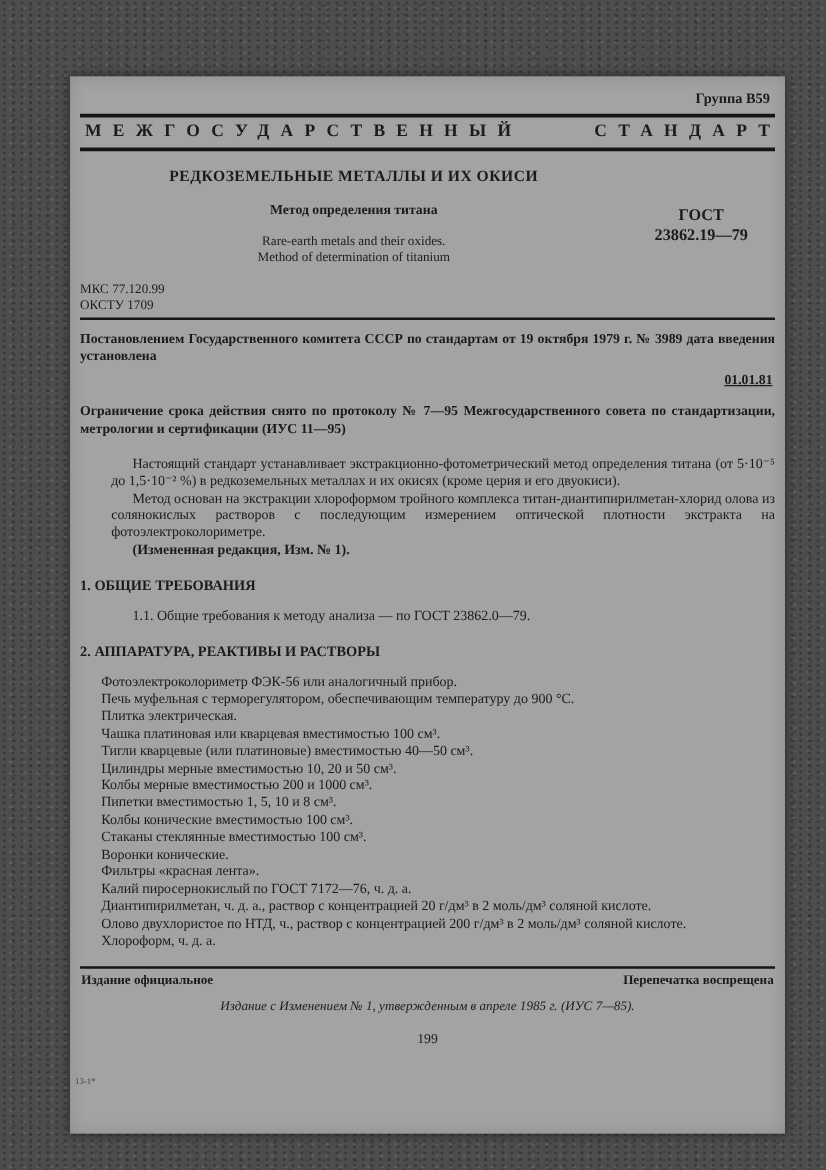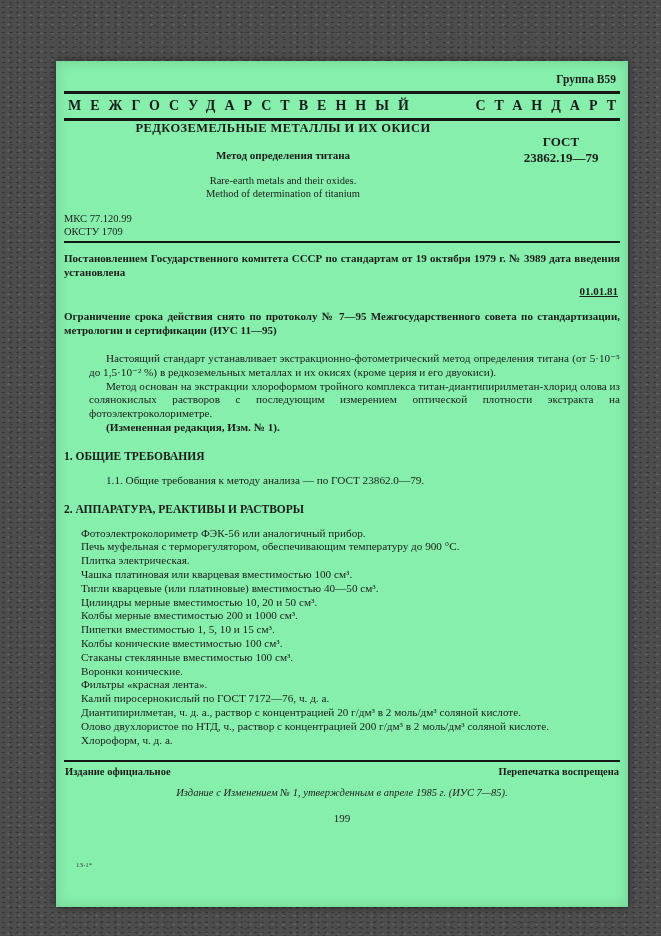--- a/index.html
+++ b/index.html
@@ -9,53 +9,53 @@
     font-family:"Liberation Serif","DejaVu Serif",serif;
     background:
       radial-gradient(rgba(0,0,0,0.28) 1px, transparent 1.6px) 0 0/7px 5px,
       radial-gradient(rgba(255,255,255,0.10) 1px, transparent 1.6px) 3px 2px/11px 9px,
       radial-gradient(rgba(0,0,0,0.18) 1px, transparent 2px) 5px 1px/13px 7px,
       #4d4d4d;
     overflow:hidden;
   }
   .page {
     position:absolute; left:56px; top:61px; width:572px; height:846px;
-    background:#86efac;
+    background:#a3a3a3;
     color:#1b1b1b;
     box-shadow: 0 0 7px rgba(0,0,0,0.55), inset 0 0 14px rgba(0,0,0,0.14);
     padding:12px 8px 0 8px;
   }
   .group { text-align:right; font-weight:bold; font-size:11.5px; margin:0 4px 6px 0; }
   .banner {
     border-top:3px solid #161616; border-bottom:3px solid #161616;
     display:flex; justify-content:space-between; align-items:center;
     padding:4px 4px; font-weight:bold; font-size:14px; letter-spacing:9px;
   }
   .banner span:last-child { margin-right:-9px;text-align:center; }
-  .title-row { display:flex; margin-top:0; }
+  .title-row { display:flex; margin-top:13px;align-items:center; }
   .title-col { flex:1; text-align:center; padding:0 4px; }
   .doc-title { font-weight:bold; font-size:12.5px; letter-spacing:0.4px; }
   .doc-subtitle { font-weight:bold; font-size:11px; margin-top:13px; }
   .title-en { font-size:10.5px; line-height:13px; margin-top:13px; }
   .gost-col { width:118px; text-align:center; padding-top:13px; font-weight:bold; font-size:13px; line-height:16px; }
   .codes { margin-top:13px; font-size:10.5px; line-height:12.5px; }
   .rule { height:2px; background:#161616; margin-top:3px; }
   .rule.thin { height:1.5px; }
   .decree { font-weight:bold; font-size:11px; line-height:14px; text-align:justify; margin-top:8px; }
   .date { text-align:right; font-weight:bold; font-size:11px; text-decoration:underline; margin:6px 2px 0 0; }
   .limitation { font-weight:bold; font-size:11px; line-height:14px; text-align:justify; margin-top:12px; }
   .body-text { font-size:11.2px; line-height:13.8px; text-align:justify; margin-left:25px; text-indent:17px; }
   .body-text.bold { font-weight:bold; }
   .intro { margin-top:15px; }
   .sec-heading { font-weight:bold; font-size:11.5px; margin:15px 0 12px 0; }
   .items p { margin:0; }
   .footer-row { display:flex; justify-content:space-between; font-weight:bold; font-size:10.5px; margin-top:4px; padding:0 1px; }
   .edition-note { text-align:center; font-style:italic; font-size:10.5px; margin-top:10px; }
   .page-num { text-align:center; font-size:11px; margin-top:14px; }
-  .printer-mark { position:absolute; left:20px; bottom:38px; font-size:7px; color:#3a3a3a; }
+  .printer-mark { position:absolute; left:4px; bottom:38px; font-size:7px; color:#3a3a3a; }
   .footer-rule { margin-top:13px; }
 </style>
 </head>
 <body>
 
 <div class="page">
 
   <div class="group">Группа В59</div>
 
   <div class="banner">
@@ -103,21 +103,21 @@
   <div class="sec-heading">2. АППАРАТУРА, РЕАКТИВЫ И РАСТВОРЫ</div>
 
   <div class="items">
     <p class="body-text">Фотоэлектроколориметр ФЭК-56 или аналогичный прибор.</p>
     <p class="body-text">Печь муфельная с терморегулятором, обеспечивающим температуру до 900 °С.</p>
     <p class="body-text">Плитка электрическая.</p>
     <p class="body-text">Чашка платиновая или кварцевая вместимостью 100 см³.</p>
     <p class="body-text">Тигли кварцевые (или платиновые) вместимостью 40—50 см³.</p>
     <p class="body-text">Цилиндры мерные вместимостью 10, 20 и 50 см³.</p>
     <p class="body-text">Колбы мерные вместимостью 200 и 1000 см³.</p>
-    <p class="body-text">Пипетки вместимостью 1, 5, 10 и 15 см³.</p>
+    <p class="body-text">Пипетки вместимостью 1, 5, 10 и 8 см³.</p>
     <p class="body-text">Колбы конические вместимостью 100 см³.</p>
     <p class="body-text">Стаканы стеклянные вместимостью 100 см³.</p>
     <p class="body-text">Воронки конические.</p>
     <p class="body-text">Фильтры «красная лента».</p>
     <p class="body-text">Калий пиросернокислый по ГОСТ 7172—76, ч. д. а.</p>
     <p class="body-text">Диантипирилметан, ч. д. а., раствор с концентрацией 20 г/дм³ в 2 моль/дм³ соляной кислоте.</p>
     <p class="body-text">Олово двухлористое по НТД, ч., раствор с концентрацией 200 г/дм³ в 2 моль/дм³ соляной кислоте.</p>
     <p class="body-text">Хлороформ, ч. д. а.</p>
   </div>
 

